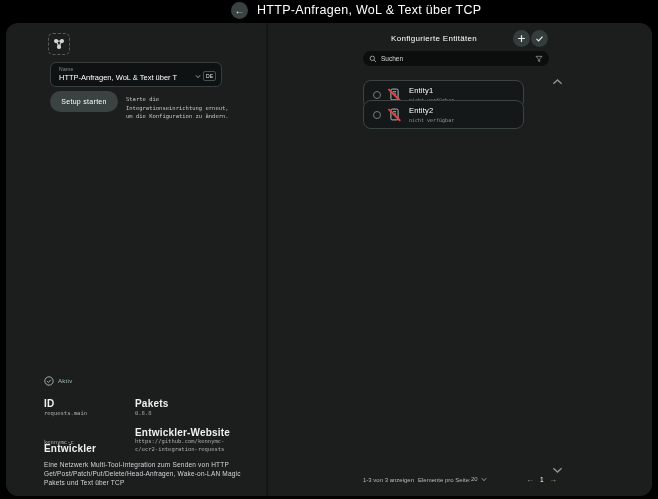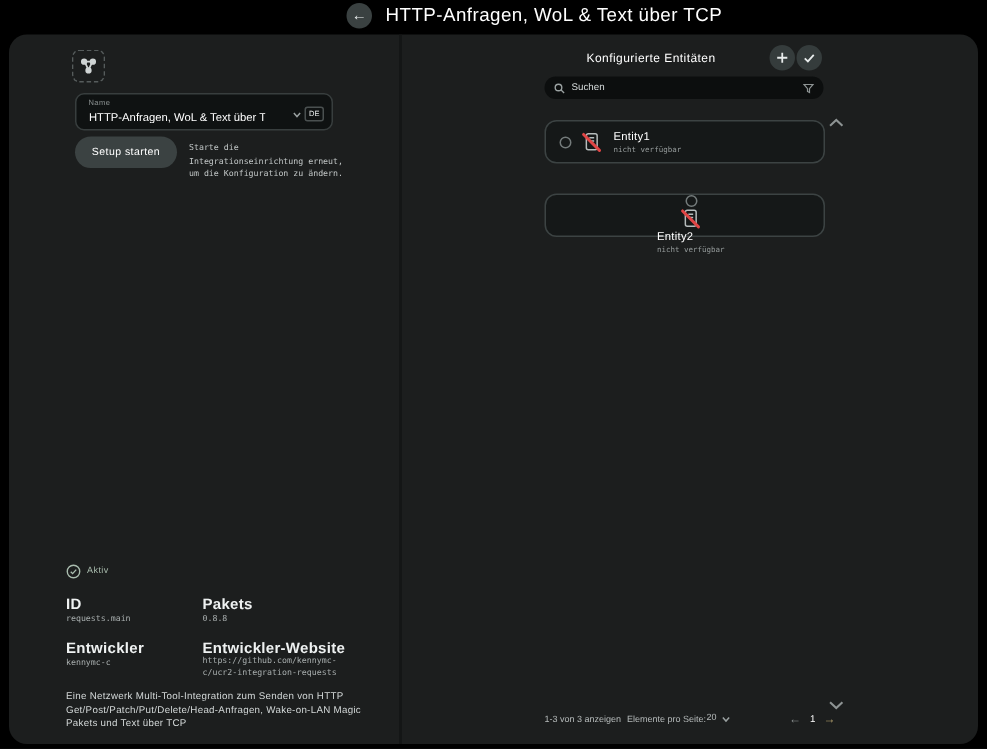--- a/index.html
+++ b/index.html
@@ -39,44 +39,44 @@
   .setup-hint { position: absolute; left: 120px; top: 72px; width: 106px; font-size: 5.5px;
     color: #c2c7c7; line-height: 1.55; }
 
   .active-row { position: absolute; left: 38px; top: 353px; display: flex; align-items: center; gap: 4px; }
   .active-label { font-size: 6px; color: #a9bcae; letter-spacing: 0.3px; }
 
   .info-label { position: absolute; font-size: 10px; font-weight: bold; color: #eef1f1; letter-spacing: 0.2px; }
   .info-value { position: absolute; font-size: 5.5px; color: #a8aeae; line-height: 1.5; }
   .lbl-id { left: 38px; top: 375px; }       .val-id { left: 38px; top: 386px; }
   .lbl-version { left: 129px; top: 375px; } .val-version { left: 129px; top: 386px; }
-  .lbl-dev { left: 38px; top: 404px; }      .val-dev { left: 38px; top: 415px; }
+  .lbl-dev { left: 38px; top: 420px; }      .val-dev { left: 38px; top: 415px; }
   .lbl-site { left: 129px; top: 404px; }    .val-site { left: 129px; top: 414px; width: 96px; word-break: break-all; }
 
   .description { position: absolute; left: 38px; top: 437px; width: 206px; font-size: 6.5px;
     color: #d2d7d7; line-height: 1.4; letter-spacing: 0.2px; }
 
   
   .section-title { position: absolute; left: 361px; top: 11px; font-size: 8px; color: #fff; letter-spacing: 0.3px; padding-left: 24px; }
   .circle-btn { position: absolute; top: 7px; width: 17px; height: 17px; border-radius: 50%;
     background: #353c3c; border: none; color: #e8ecec; cursor: pointer; display: flex;
     align-items: center; justify-content: center; padding: 0; }
   .btn-add { left: 507px; }
   .btn-check { left: 525px; }
 
   .search-bar { position: absolute; left: 357px; top: 28px; width: 186px; height: 15px;
     background: #0c0e0e; border-radius: 8px; display: flex; align-items: center; padding: 0 6px; gap: 4px; }
   .search-input { flex: 1; border: none; background: transparent; outline: none; color: #e8ecec;
     font-size: 6.5px; font-family: "Liberation Sans", sans-serif; padding: 0; }
   .search-input::placeholder { color: #d6dbdb; }
 
-  .entity-card { position: absolute; left: 357px; width: 187px; height: 29px;
+  .entity-card { position: absolute; left: 357px; width: 161px; height: 29px;
     background: #151818; border: 1px solid #3c4343; border-radius: 8px;
     display: flex; align-items: center; cursor: pointer; }
-  .card-0 { top: 57px; } .card-1 { top: 106px; flex-direction: column; } .card-2 { top: 121px; }
+  .card-0 { top: 57px; } .card-1 { top: 77px; } .card-2 { top: 121px; }
   .radio { width: 8px; height: 8px; border: 1.3px solid #747b7b; border-radius: 50%; margin-left: 9px; flex: none; }
   .entity-icon-wrap { position: relative; width: 13px; height: 15px; margin-left: 7px; flex: none;
     display: flex; align-items: center; justify-content: center; }
   .slash { display: none; position: absolute; left: -2px; top: 6.5px; width: 17px; height: 1.6px;
     background: #e04545; transform: rotate(45deg); border-radius: 1px; }
   .unavailable .slash { display: block; }
   .entity-text { margin-left: 8px; }
   .entity-name { font-size: 7.5px; color: #fff; letter-spacing: 0.2px; }
   .entity-status { font-size: 5px; color: #969c9c; margin-top: 2px; }
 

